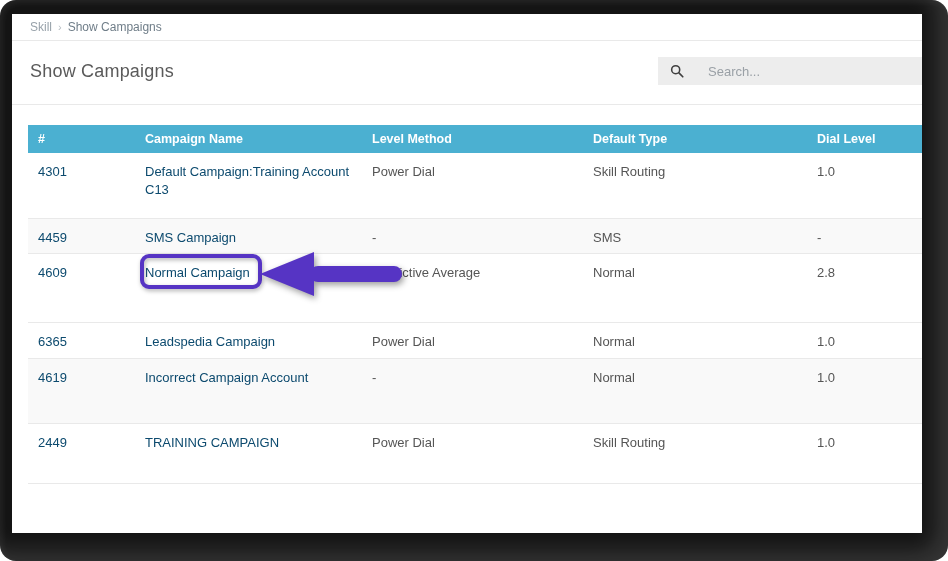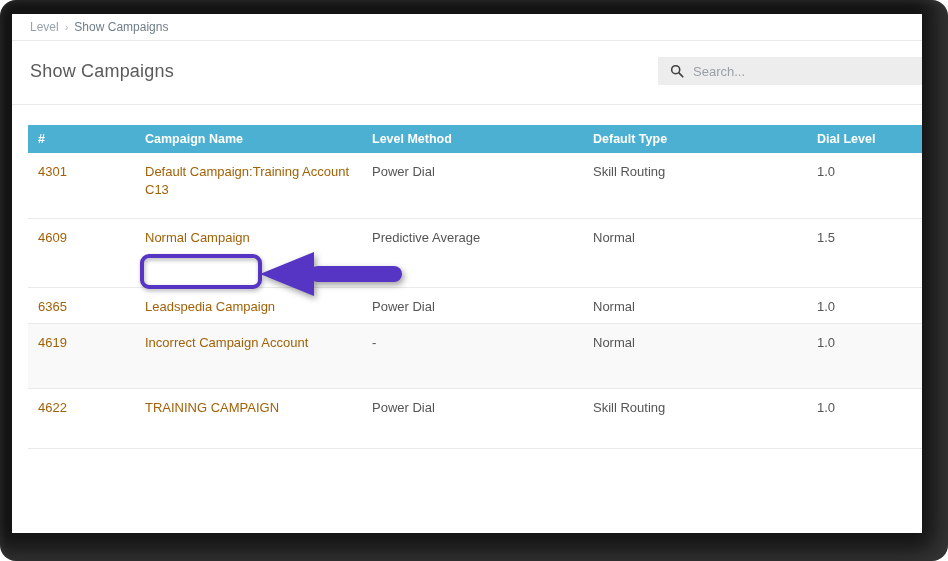--- a/index.html
+++ b/index.html
@@ -19,49 +19,49 @@
   .crumb-current { color: #6f7d88; }
 
   .page-head { position: relative; height: 64px; border-bottom: 1px solid #e9e9e9; }
   .page-title { position: absolute; left: 18px; top: 20px; font-size: 18px;
                 font-weight: 400; color: #5a5a5a; letter-spacing: 0.2px; }
 
   .search-box { position: absolute; left: 646px; top: 16px; height: 28px; right: -2px;
                 background: #ededed; display: flex; align-items: center; padding-left: 12px; }
   .search-box svg { flex: 0 0 auto; }
   .search-input { border: none; outline: none; background: transparent; font-family: "Liberation Sans", sans-serif;
-                  font-size: 13px; color: #555; margin-left: 9px; width: 200px; }
+                  font-size: 13px; color: #555; margin-left: 24px; width: 200px; }
   .search-input::placeholder { color: #9aa0a6; }
 
   .table-wrap { margin: 20px 0 0 16px; }
   table { border-collapse: collapse; table-layout: fixed; width: 894px; font-size: 13px; color: #555; }
   thead th { background: #4bb0d1; color: #fff; font-weight: 700; font-size: 12.5px;
              height: 28px; padding: 0 0 0 10px; text-align: left; }
   tbody td { vertical-align: top; padding: 10px 10px 0 10px; line-height: 1.35; }
   tbody tr { border-bottom: 1px solid #e9e9e9; background: #fff; }
   tbody tr.alt { background: #f9f9f9; }
   tr.h65 { height: 65px; } tr.h35 { height: 35px; } tr.h69 { height: 69px; }
   tr.h67 { height: 67px; } tr.h36 { height: 36px; } tr.h60 { height: 60px; }
-  td a { color: #a16207; text-decoration: none; }
+  td a { color: #0c4a6e; text-decoration: none; }
 
   .hl-box { position: absolute; left: 128px; top: 240px; width: 122px; height: 35px;
             border: 4px solid #5634c4; border-radius: 9px; z-index: 6;
             filter: drop-shadow(1px 2px 2px rgba(0,0,0,0.30)); background: transparent; }
   .arrow-svg { position: absolute; left: 240px; top: 230px; z-index: 6;
                filter: drop-shadow(2px 3px 3px rgba(0,0,0,0.38)); }
 </style>
 </head>
 <body>
 
 <div class="frame"></div>
 
 <div class="panel">
 
   <div class="breadcrumb">
-    <a href="#">Level</a><span class="crumb-sep">›</span><span class="crumb-current">Show Campaigns</span>
+    <a href="#">Skill</a><span class="crumb-sep">›</span><span class="crumb-current">Show Campaigns</span>
   </div>
 
   <div class="page-head">
     <div class="page-title">Show Campaigns</div>
     <div class="search-box">
       <svg width="14" height="14" viewBox="0 0 16 16">
         <circle cx="6.5" cy="6.5" r="4.6" fill="none" stroke="#3f3f3f" stroke-width="1.8"></circle>
         <line x1="10.2" y1="10.2" x2="14.6" y2="14.6" stroke="#3f3f3f" stroke-width="1.9" stroke-linecap="round"></line>
       </svg>
       <input class="search-input" type="text" placeholder="Search..." style="">
@@ -87,43 +87,50 @@
         </tr>
       </thead>
       <tbody>
         <tr class="h65">
           <td><a href="#">4301</a></td>
           <td><a href="#">Default Campaign:Training Account C13</a></td>
           <td>Power Dial</td>
           <td>Skill Routing</td>
           <td>1.0</td>
         </tr>
+        <tr class="h35 alt">
+          <td><a href="#">4459</a></td>
+          <td><a href="#">SMS Campaign</a></td>
+          <td>-</td>
+          <td>SMS</td>
+          <td>-</td>
+        </tr>
         <tr class="h69">
           <td><a href="#">4609</a></td>
           <td><a href="#">Normal Campaign</a></td>
           <td>Predictive Average</td>
           <td>Normal</td>
-          <td>1.5</td>
+          <td>2.8</td>
         </tr>
         <tr class="h36">
           <td><a href="#">6365</a></td>
           <td><a href="#">Leadspedia Campaign</a></td>
           <td>Power Dial</td>
           <td>Normal</td>
           <td>1.0</td>
         </tr>
         <tr class="h65 alt">
           <td><a href="#">4619</a></td>
           <td><a href="#">Incorrect Campaign Account</a></td>
           <td>-</td>
           <td>Normal</td>
           <td>1.0</td>
         </tr>
         <tr class="h60">
-          <td><a href="#">4622</a></td>
+          <td><a href="#">2449</a></td>
           <td><a href="#">TRAINING CAMPAIGN</a></td>
           <td>Power Dial</td>
           <td>Skill Routing</td>
           <td>1.0</td>
         </tr>
       </tbody>
     </table>
   </div>
 
   <div class="hl-box"></div>

